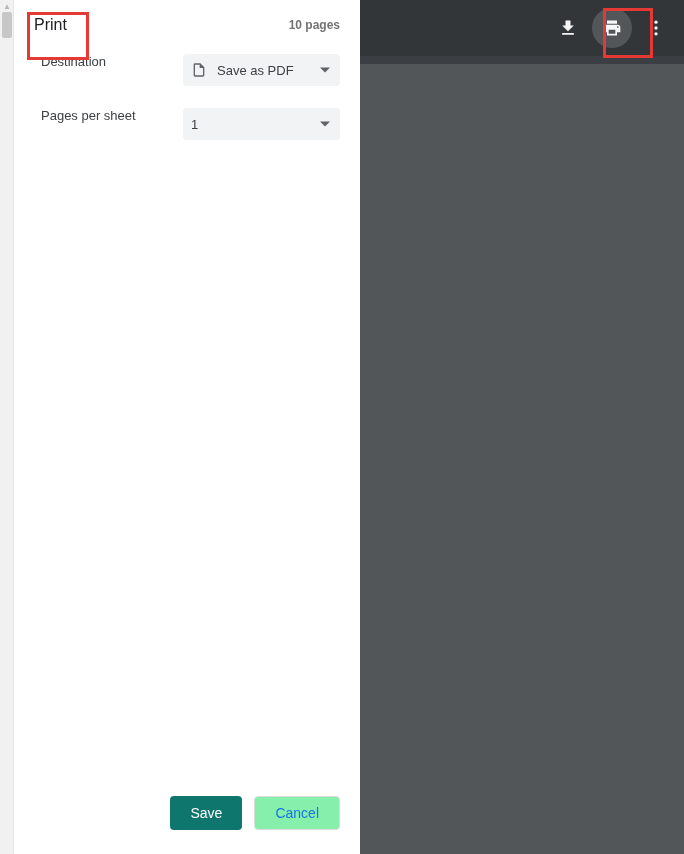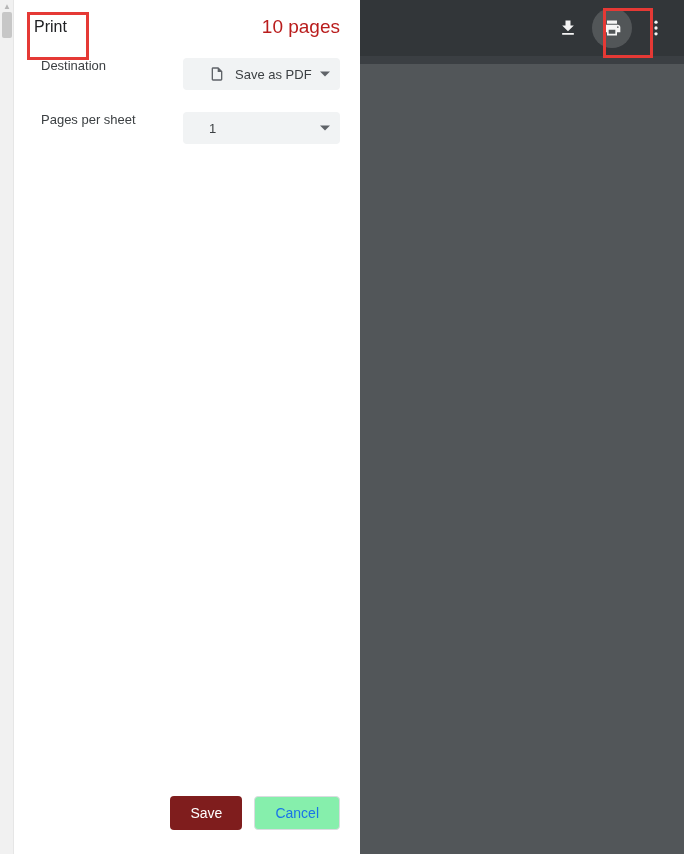--- a/index.html
+++ b/index.html
@@ -8,36 +8,36 @@
 
   
   .scroll-strip { width: 14px; height: 100%; background: #f1f1f1; border-right: 1px solid #e6e6e6; position: relative; }
   .scroll-strip .arrow-up { position: absolute; top: 2px; left: 3px; font-size: 8px; color: #b6b6b6; }
   .scroll-strip .thumb { position: absolute; top: 12px; left: 2px; width: 10px; height: 26px; background: #c7c7c7; border-radius: 2px; }
 
   
   .print-panel { width: 346px; height: 100%; background: #fff; display: flex; flex-direction: column; }
   .panel-header { padding: 16px 20px 20px 20px; display: flex; justify-content: space-between; align-items: center; }
   .panel-header .title { font-size: 16px; color: #202124; }
-  .panel-header .pages { font-size: 19px; color: #b91c1c; }
+  .panel-header .pages { font-size: 12px; color: #737373; font-weight: bold; }
 
   .panel-body { padding: 0 20px; }
   .row { display: flex; margin-bottom: 22px; margin-left: 7px; }
   .row-label { width: 142px; font-size: 13px; color: #3c4043; }
-  .select { flex: 1; height: 32px; background: #f1f3f4; border-radius: 4px; display: flex; align-items: center; padding: 0 12px 0 26px; position: relative; cursor: pointer; }
+  .select { flex: 1; height: 32px; background: #f1f3f4; border-radius: 4px; display: flex; align-items: center; padding: 0 12px 0 8px; position: relative; cursor: pointer; }
   .select .caret {
     position: absolute; right: 10px; top: 50%; transform: translateY(-50%);
     width: 0; height: 0; border-left: 5px solid transparent; border-right: 5px solid transparent; border-top: 5px solid #5f6368;
   }
   .select .text { font-size: 13px; color: #3c4043; }
   .select .file-icon { margin-right: 10px; display: inline-flex; }
 
   .panel-footer { margin-top: auto; padding: 16px 20px 24px 20px; display: flex; justify-content: flex-end; gap: 12px; }
   .btn { height: 34px; padding: 0 20px; border-radius: 4px; font-size: 14px; cursor: pointer; display: inline-flex; align-items: center; justify-content: center; border: none; }
-  .btn-primary { background: #7f1d1d; color: #fff; font-weight: 500; }
+  .btn-primary { background: #0f766e; color: #fff; font-weight: 500; }
   .btn-secondary { background: #86efac; color: #1a73e8; border: 1px solid #dadce0; }
 
   
   .hl { border: 3px solid #e53935; position: absolute; pointer-events: none; }
   .hl1 { top: 12px; left: 27px; width: 62px; height: 48px; }
   .hl2 { top: 8px; left: 603px; width: 50px; height: 50px; }
 
   
   .preview-pane { flex: 1; height: 100%; background: #525659; display: flex; flex-direction: column; }
   .preview-topbar { height: 56px; background: #323639; display: flex; align-items: center; justify-content: flex-end; padding-right: 8px; gap: 4px; }

